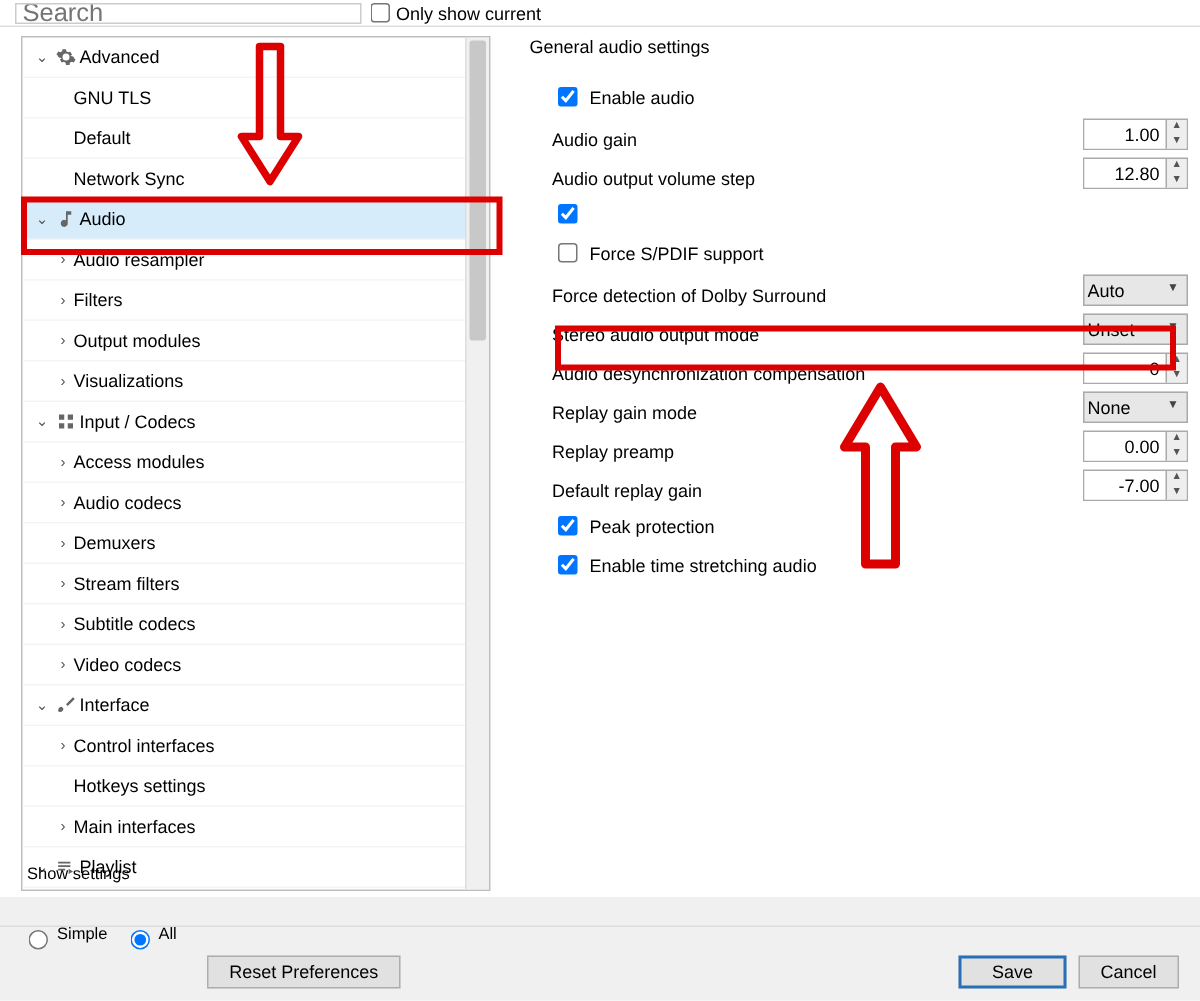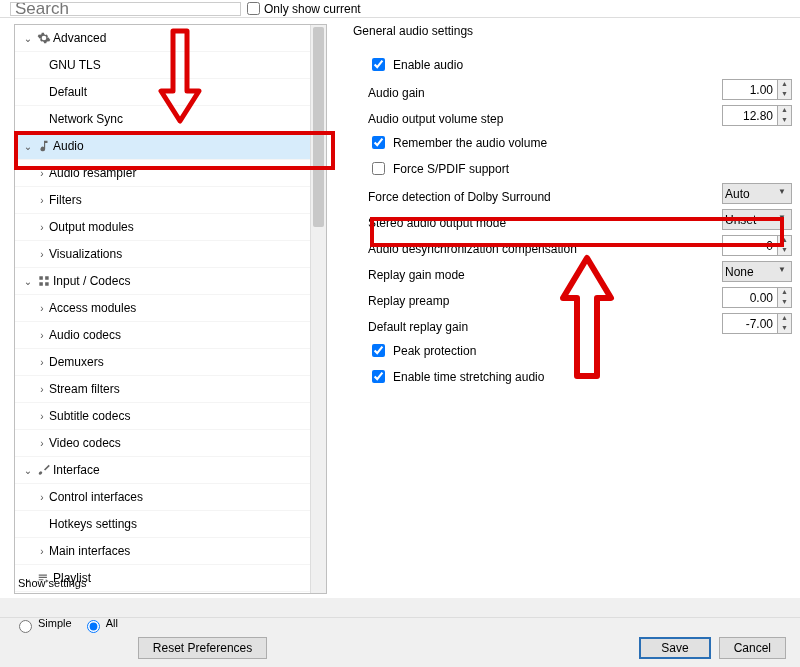--- a/index.html
+++ b/index.html
@@ -359,21 +359,20 @@
         <div class="spin-btns">
             <div>▲</div>
             <div>▼</div>
           </div>
       </div>
     </div>
 
     <div class="opt-row">
       <label class="chk">
         <input type="checkbox" checked="" style="">
-        <span>Remember the audio volume</span>
       </label>
     </div>
 
     <div class="opt-row">
       <label class="chk">
         <input type="checkbox" style="">
         <span>Force S/PDIF support</span>
       </label>
     </div>
 

